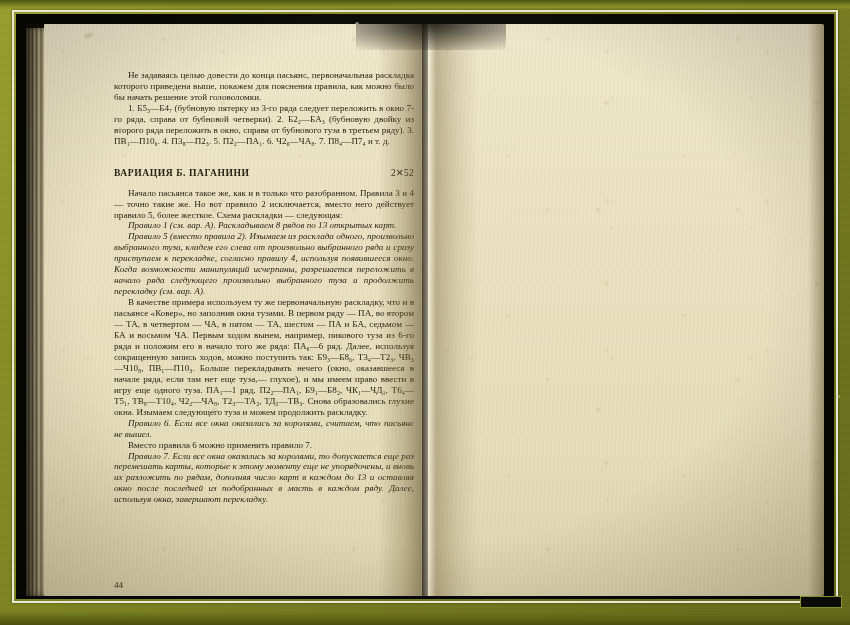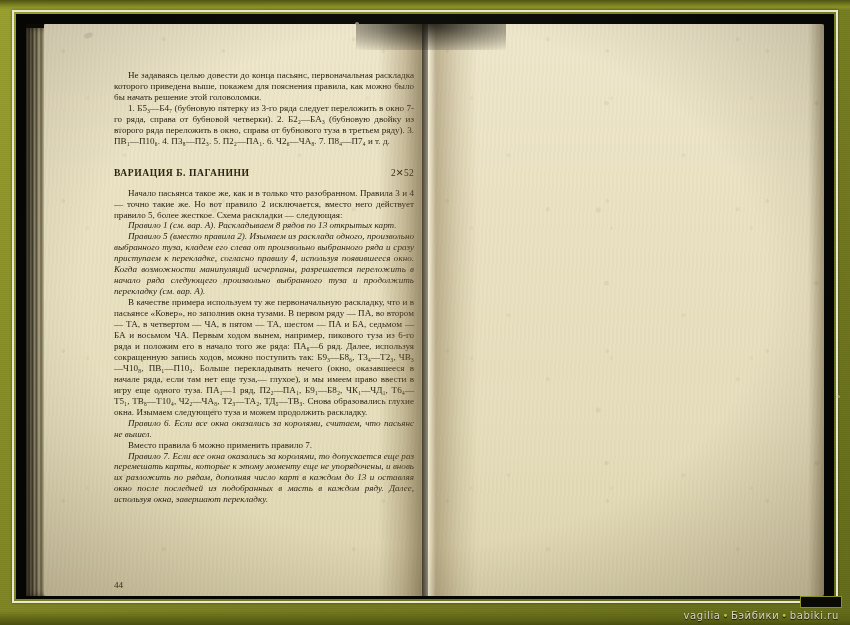--- a/index.html
+++ b/index.html
@@ -235,17 +235,14 @@
     <div class="spine-top"></div>
     <div class="book-vignette"></div>
   </div>
 
   <div class="speck" style="left:84px;top:33px;width:9px;height:5px;transform:rotate(-18deg);opacity:.8;"></div>
   <div class="speck" style="left:355px;top:22px;width:4px;height:3px;opacity:.65;"></div>
   <div class="speck" style="left:118px;top:127px;width:5px;height:4px;opacity:.45;"></div>
   <div class="speck" style="left:836px;top:395px;width:4px;height:3px;opacity:.5;"></div>
 
   <div class="wm-chip"></div>
-  <div class="watermark">
-    <span>vagilia</span><span class="dot">•</span><span>Бэйбики</span><span class="dot">•</span><span>babiki.ru</span>
-  </div>
 
 </div>
 
 </body></html>

